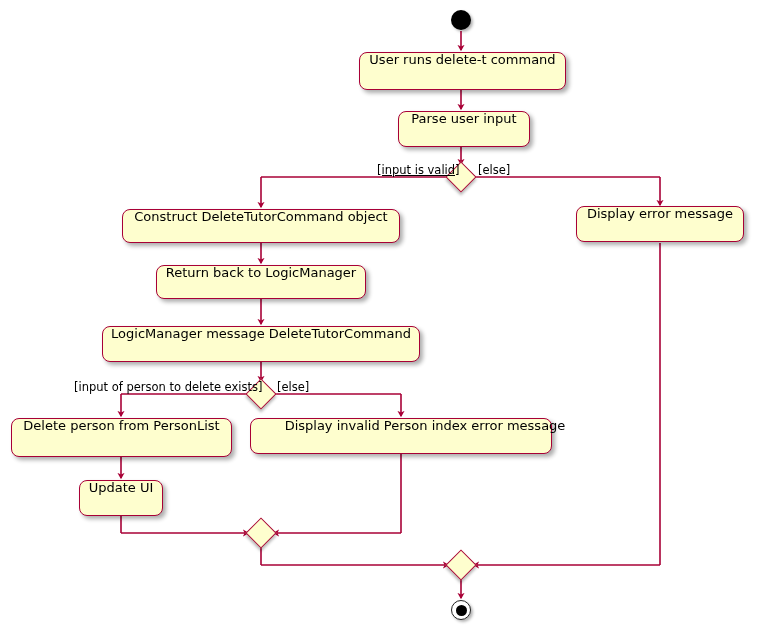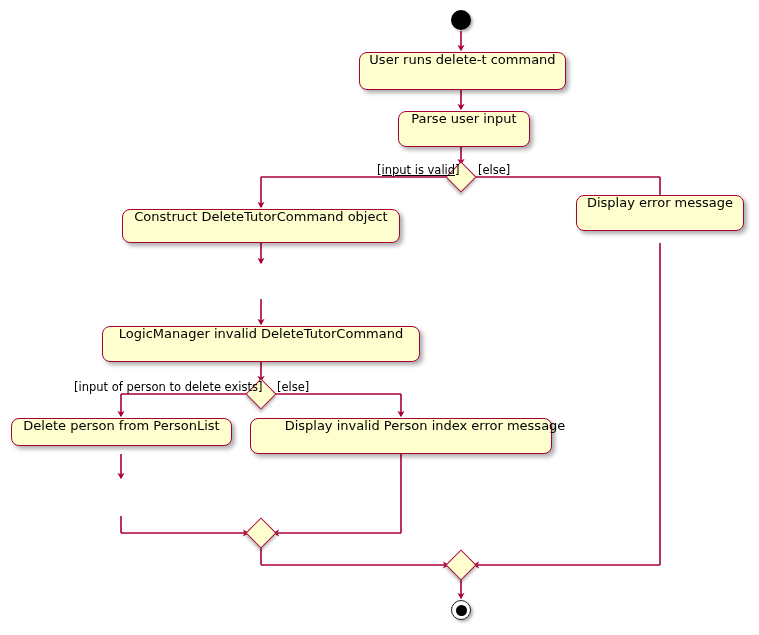--- a/index.html
+++ b/index.html
@@ -157,35 +157,41 @@
   </div>
 
   <div class="node" style="left:398px; top:111px; width:132px; height:36px;">
     <span>Parse user input</span>
   </div>
 
   <div class="node" style="left:122px; top:209px; width:278px; height:34px;">
     <span>Construct DeleteTutorCommand object</span>
   </div>
 
+  <div class="node" style="left:156px; top:265px; width:210px; height:34px;">
+    <span>Return back to LogicManager</span>
+  </div>
 
   <div class="node" style="left:102px; top:326px; width:318px; height:36px;">
-    <span>LogicManager invalid DeleteTutorCommand</span>
-  </div>
-
-  <div class="node" style="left:11px; top:418px; width:221px; height:28px;">
+    <span>LogicManager message DeleteTutorCommand</span>
+  </div>
+
+  <div class="node" style="left:11px; top:418px; width:221px; height:39px;">
     <span>Delete person from PersonList</span>
   </div>
 
+  <div class="node" style="left:79px; top:480px; width:84px; height:36px;">
+    <span>Update UI</span>
+  </div>
 
   <div class="node" style="left:250px; top:418px; width:302px; height:36px;padding-left:48px;">
     <span>Display invalid Person index error message</span>
   </div>
 
-  <div class="node" style="left:576px; top:195px; width:168px; height:36px;">
+  <div class="node" style="left:576px; top:206px; width:168px; height:36px;">
     <span>Display error message</span>
   </div>
 
   <div class="diamond" style="left:450px; top:166px;"></div>
   <div class="diamond" style="left:250px; top:383px;"></div>
 
   <div class="diamond" style="left:250px; top:522px;"></div>
   <div class="diamond" style="left:450px; top:554px;"></div>
 
   <div class="branch-label" style="left:377px; top:165px;text-decoration:underline;">[input is valid]</div>

